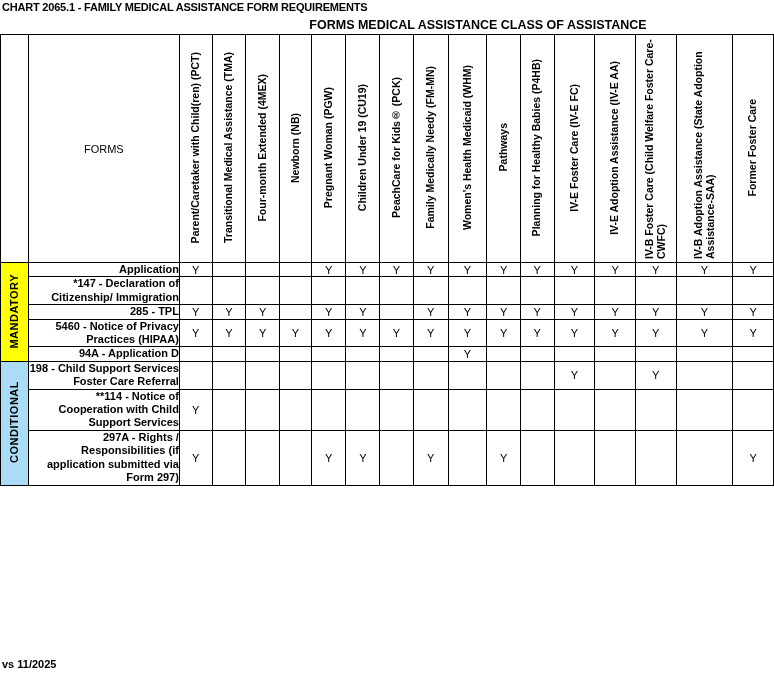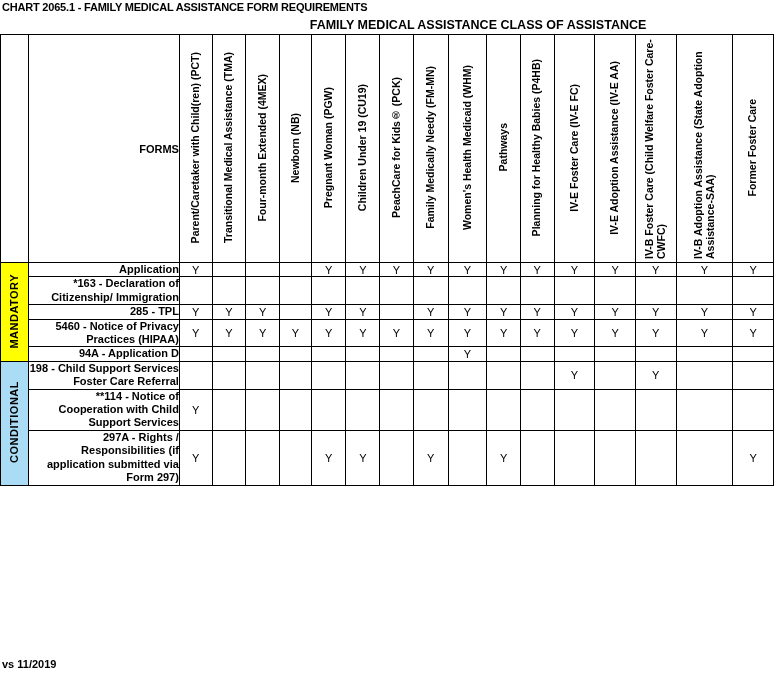--- a/index.html
+++ b/index.html
@@ -62,23 +62,23 @@
   }
 
   
   td.corner-blank {
     background: #ffffff;
     border: none;
   }
   td.forms-head {
     background: #ffffff;
     border: none;
-    text-align: right;
+    text-align: center;
     font-size: 11.5px;
-    font-weight: bold;
+    font-weight: normal;
     vertical-align: bottom;
     padding-bottom: 3px;
   }
 
   
   td.section {
     width: 28px;
     text-align: center;
     vertical-align: middle;
     font-weight: bold;
@@ -116,21 +116,21 @@
     font-size: 11px; font-weight: bold; color: #000;
   }
 </style>
 </head>
 <body>
 
 <div class="page">
 
   <div class="chart-title">CHART 2065.1 - FAMILY MEDICAL ASSISTANCE FORM REQUIREMENTS</div>
 
-  <div class="coa-title">FAMILY MEDICAL ASSISTANCE CLASS OF ASSISTANCE</div>
+  <div class="coa-title">FORMS MEDICAL ASSISTANCE CLASS OF ASSISTANCE</div>
 
   <table class="grid">
     <colgroup id="colgroup-holder">
         <col style="width:28px">
         <col style="width:152px">
         <col style="width:33px">
         <col style="width:34px">
         <col style="width:34px">
         <col style="width:32px">
         <col style="width:35px">
@@ -184,21 +184,21 @@
           <td class="cell">Y</td>
           <td class="cell">Y</td>
           <td class="cell">Y</td>
           <td class="cell">Y</td>
           <td class="cell">Y</td>
           <td class="cell">Y</td>
           <td class="cell">Y</td>
           <td class="cell">Y</td>
         </tr>
         <tr>
-          <td class="formname">*163 - Declaration of Citizenship/ Immigration</td>
+          <td class="formname">*147 - Declaration of Citizenship/ Immigration</td>
           <td class="cell"></td>
           <td class="cell"></td>
           <td class="cell"></td>
           <td class="cell"></td>
           <td class="cell"></td>
           <td class="cell"></td>
           <td class="cell"></td>
           <td class="cell"></td>
           <td class="cell"></td>
           <td class="cell"></td>
@@ -320,15 +320,15 @@
           <td class="cell"></td>
           <td class="cell"></td>
           <td class="cell"></td>
           <td class="cell"></td>
           <td class="cell"></td>
           <td class="cell">Y</td>
         </tr>
       </tbody>
   </table>
 
-  <div class="footer">vs 11/2019</div>
+  <div class="footer">vs 11/2025</div>
 
 </div>
 
 </body></html>

